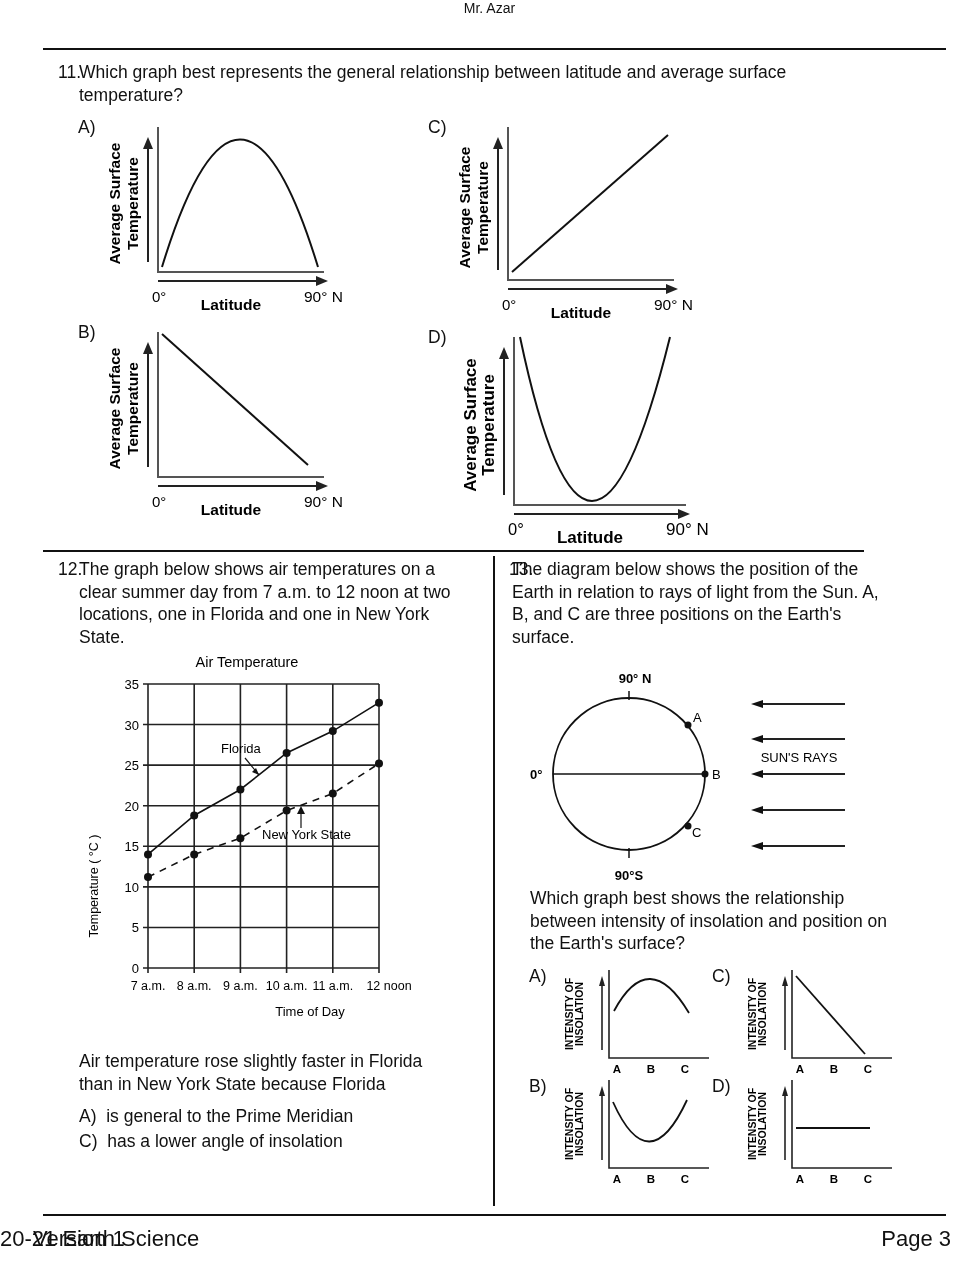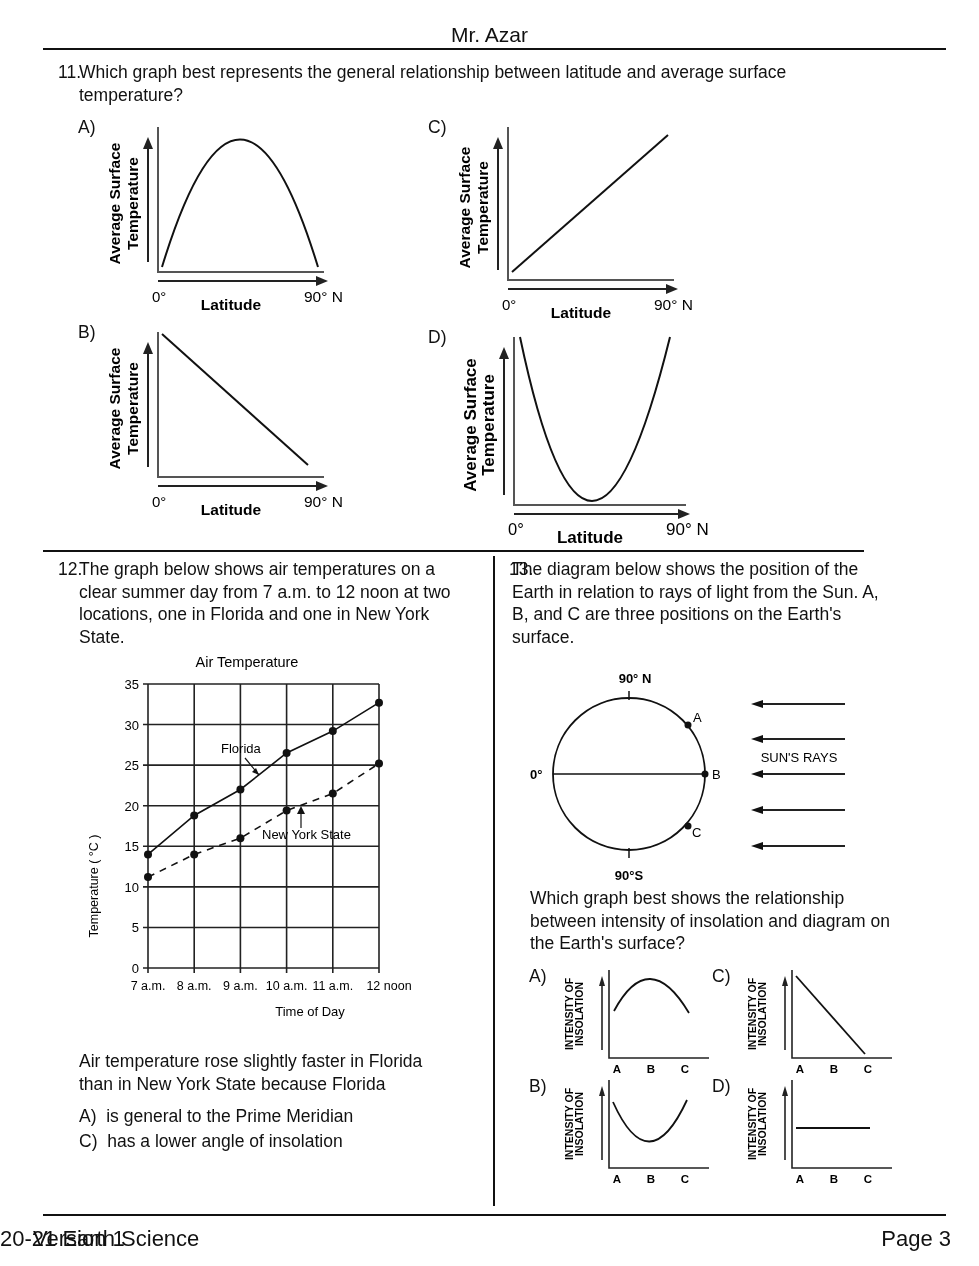--- a/index.html
+++ b/index.html
@@ -1,19 +1,19 @@
 <!DOCTYPE html>
 <html><head>
 <meta charset="utf-8">
 <style>
   html, body { margin: 0; padding: 0; background: #ffffff; }
   body { width: 979px; height: 1266px; position: relative; overflow: hidden;
          font-family: "Liberation Sans", sans-serif; color: #111; }
   .abs { position: absolute; }
-  .header-name { left: 0; width: 979px; top: 23px; text-align: center; font-size: 21px; }
+  .header-name { left: 0; width: 979px; top: 0; text-align: center; font-size: 14px; }
   .hr { position: absolute; background: #111; height: 2px; }
   .qtext { font-size: 17.5px; line-height: 22.5px; }
   .opt-label { font-size: 17.5px; }
   svg text { font-family: "Liberation Sans", sans-serif; }
   .footer { font-size: 22px; top: 1226px; }
   .answer { font-size: 17.5px; line-height: 25.3px; }
 </style>
 </head>
 <body>
 
@@ -205,21 +205,21 @@
       <line x1="230" y1="147" x2="318" y2="147" stroke="#222" stroke-width="1.8"></line>
       <polygon points="224,147 236,143 236,151" fill="#111"></polygon>
       <line x1="230" y1="183" x2="318" y2="183" stroke="#222" stroke-width="1.8"></line>
       <polygon points="224,183 236,179 236,187" fill="#111"></polygon>
     </g>
   <text x="272" y="99" font-size="13" text-anchor="middle">SUN'S RAYS</text>
 </svg>
 
 <div class="abs qtext" style="left:530px; top:887px; width:420px;">
   <div>Which graph best shows the relationship</div>
-  <div>between intensity of insolation and diagram on</div>
+  <div>between intensity of insolation and position on</div>
   <div>the Earth's surface?</div>
 </div>
 
 <div id="q13-graphs">
     <div class="abs" style="left: 529px; top: 966px;">
       <div class="abs opt-label" style="left: 0px; top: 0px;">A)</div>
       <svg width="150" height="110" style="position:absolute;left:30px;top:0">
         <text transform="translate(14,48) rotate(-90)" font-size="10.5" font-weight="bold" text-anchor="middle">INTENSITY OF</text>
         <text transform="translate(24,48) rotate(-90)" font-size="10.5" font-weight="bold" text-anchor="middle">INSOLATION</text>
         <line x1="43" y1="84" x2="43" y2="18" stroke="#222" stroke-width="1.6"></line>

